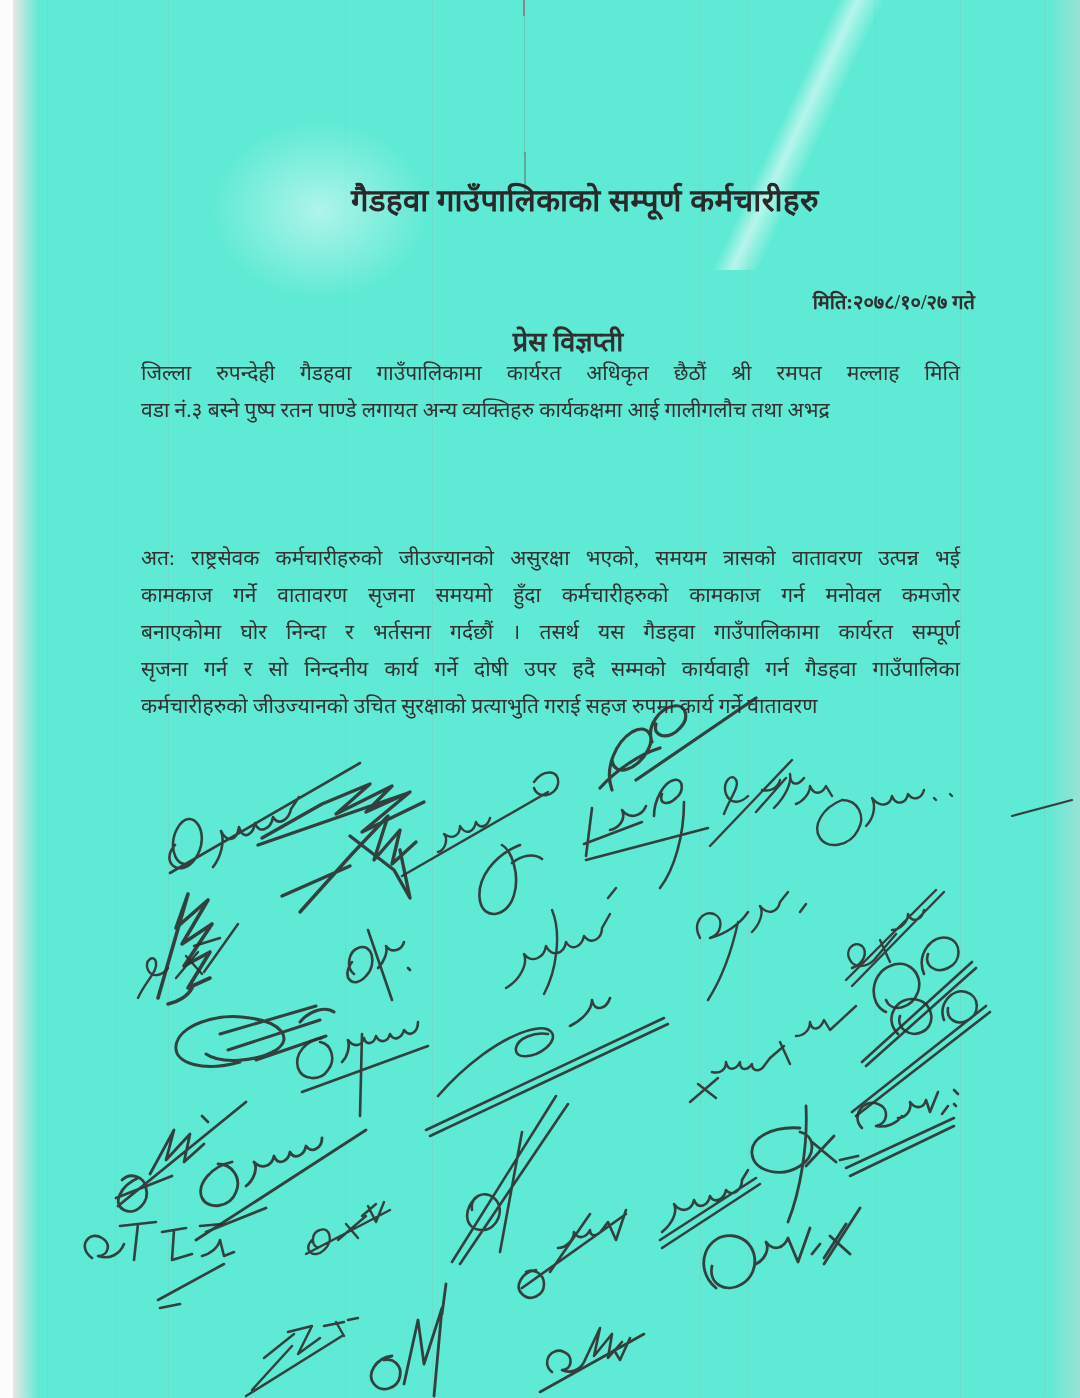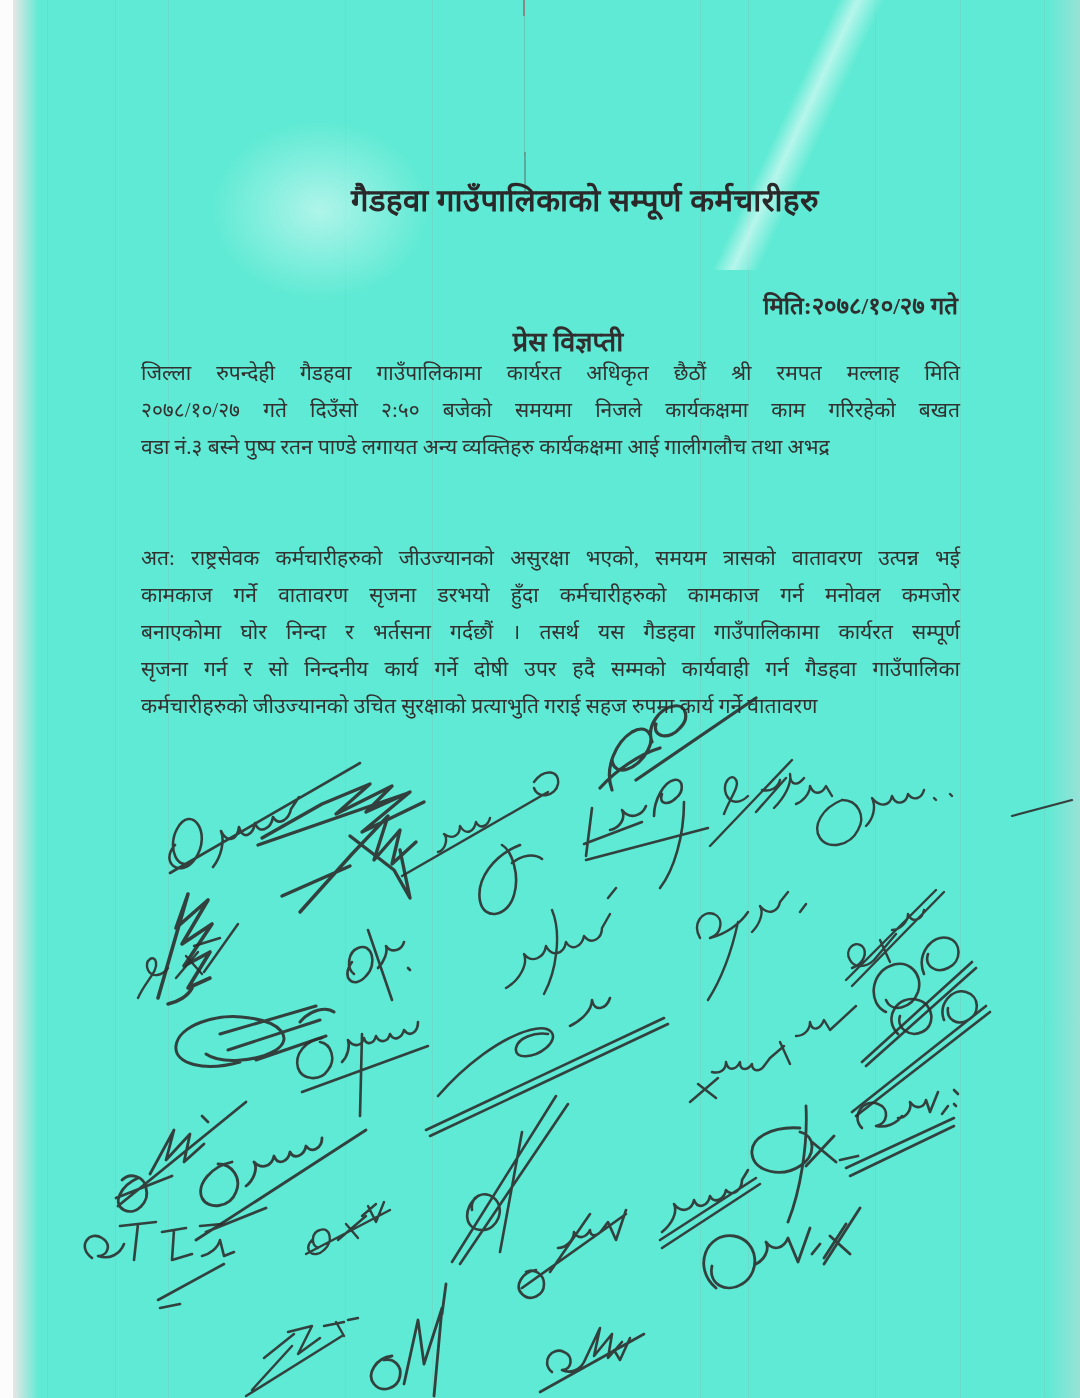--- a/index.html
+++ b/index.html
@@ -27,22 +27,22 @@
   .blotch{position:absolute;left:210px;top:120px;width:220px;height:180px;border-radius:50%;
     background:radial-gradient(closest-side,rgba(255,255,255,.5),rgba(255,255,255,0));}
 
   
   .doc-title{
     position:absolute;left:90px;top:178px;width:990px;
     text-align:center;font-size:31px;font-weight:700;letter-spacing:.5px;
     color:#2a2828;margin:0;
   }
   .date-line{
-    position:absolute;top:288px;right:122px;
-    font-size:24px;font-weight:600;color:#302e2e;
+    position:absolute;top:288px;right:105px;
+    font-size:20px;font-weight:600;color:#302e2e;
   }
   .press-heading{
     position:absolute;left:56px;top:322px;width:1024px;
     text-align:center;font-size:27px;font-weight:700;color:#302e2e;
   }
   .para{position:absolute;left:129px;width:831px;font-size:21px;color:#333030;}
   .para .tline{
     line-height:37px;height:37px;
     text-align:justify;text-align-last:justify;
     white-space:normal;
@@ -78,27 +78,26 @@
   <div class="fold-dash"></div>
   <div class="crease"></div>
   <div class="blotch"></div>
 
   <h1 class="doc-title">गैडहवा गाउँपालिकाको सम्पूर्ण कर्मचारीहरु</h1>
   <div class="date-line">मिति:२०७८/१०/२७ गते</div>
   <div class="press-heading">प्रेस विज्ञप्ती</div>
 
   <div class="para p1">
       <div class="tline">जिल्ला रुपन्देही गैडहवा गाउँपालिकामा कार्यरत अधिकृत छैठौं श्री रमपत मल्लाह मिति</div>
-      <div class="tline">२०७८/१०/२७ गते दिउँसो २:५० बजेको समयमा निजले कार्यकक्षमा काम गरिरहेको बखत</div>
       <div class="tline">वडा नं.३ बस्ने पुष्प रतन पाण्डे लगायत अन्य व्यक्तिहरु कार्यकक्षमा आई गालीगलौच तथा अभद्र</div>
     </div>
 
   <div class="para p2">
       <div class="tline">अत: राष्ट्रसेवक कर्मचारीहरुको जीउज्यानको असुरक्षा भएको, समयम त्रासको वातावरण उत्पन्न भई</div>
-      <div class="tline">कामकाज गर्ने वातावरण सृजना डरभयो हुँदा कर्मचारीहरुको कामकाज गर्न मनोवल कमजोर</div>
+      <div class="tline">कामकाज गर्ने वातावरण सृजना समयमो हुँदा कर्मचारीहरुको कामकाज गर्न मनोवल कमजोर</div>
       <div class="tline">बनाएकोमा घोर निन्दा र भर्तसना गर्दछौं ।  तसर्थ यस गैडहवा गाउँपालिकामा कार्यरत सम्पूर्ण</div>
       <div class="tline">सृजना गर्न र सो निन्दनीय कार्य गर्ने दोषी उपर हदै सम्मको कार्यवाही गर्न गैडहवा गाउँपालिका</div>
       <div class="tline">कर्मचारीहरुको जीउज्यानको उचित सुरक्षाको प्रत्याभुति गराई  सहज रुपमा कार्य गर्ने वातावरण</div>
     </div>
 
   <svg class="signatures" width="1080" height="1398" viewBox="0 0 1080 1398" aria-hidden="true">
       <path d="M175 845 c-16 18 6 34 20 14 c18 -26 -4 -56 -18 -30 c-10 18 0 44 16 32 m20 6 c8 -10 12 -26 8 -36 c6 12 16 10 18 -4 c4 14 14 8 16 -4 c4 12 16 6 18 -6 c6 10 16 2 18 -8 l8 -12 M170 873 L360 763" stroke-width="2.6"></path>
       <path d="M262 838 l60 -34 l48 -20 l-34 30 l56 -28 l-26 26 l44 -20 l-48 40 l62 -30 M258 845 L408 793 M300 912 l52 -58 l36 -38 l-14 44 l26 -30 l-8 34 l24 -22 M282 896 l68 -30 M350 836 l44 34 l16 28 l-10 -48" stroke-width="3.4"></path>
       <path d="M402 876 L548 792 m-14 -10 c10 -14 26 -12 24 2 c-2 12 -20 16 -24 4 m-96 64 c8 -2 10 -14 6 -18 c8 6 16 2 16 -8 c6 10 14 6 16 -4 c4 8 12 4 14 -4" stroke-width="2.4"></path>
       <path d="M520 845 c-26 10 -44 34 -40 56 c4 20 28 16 34 -6 c6 -20 -2 -44 -12 -50 m10 18 c10 -8 22 -10 30 -4" stroke-width="2.6"></path>

